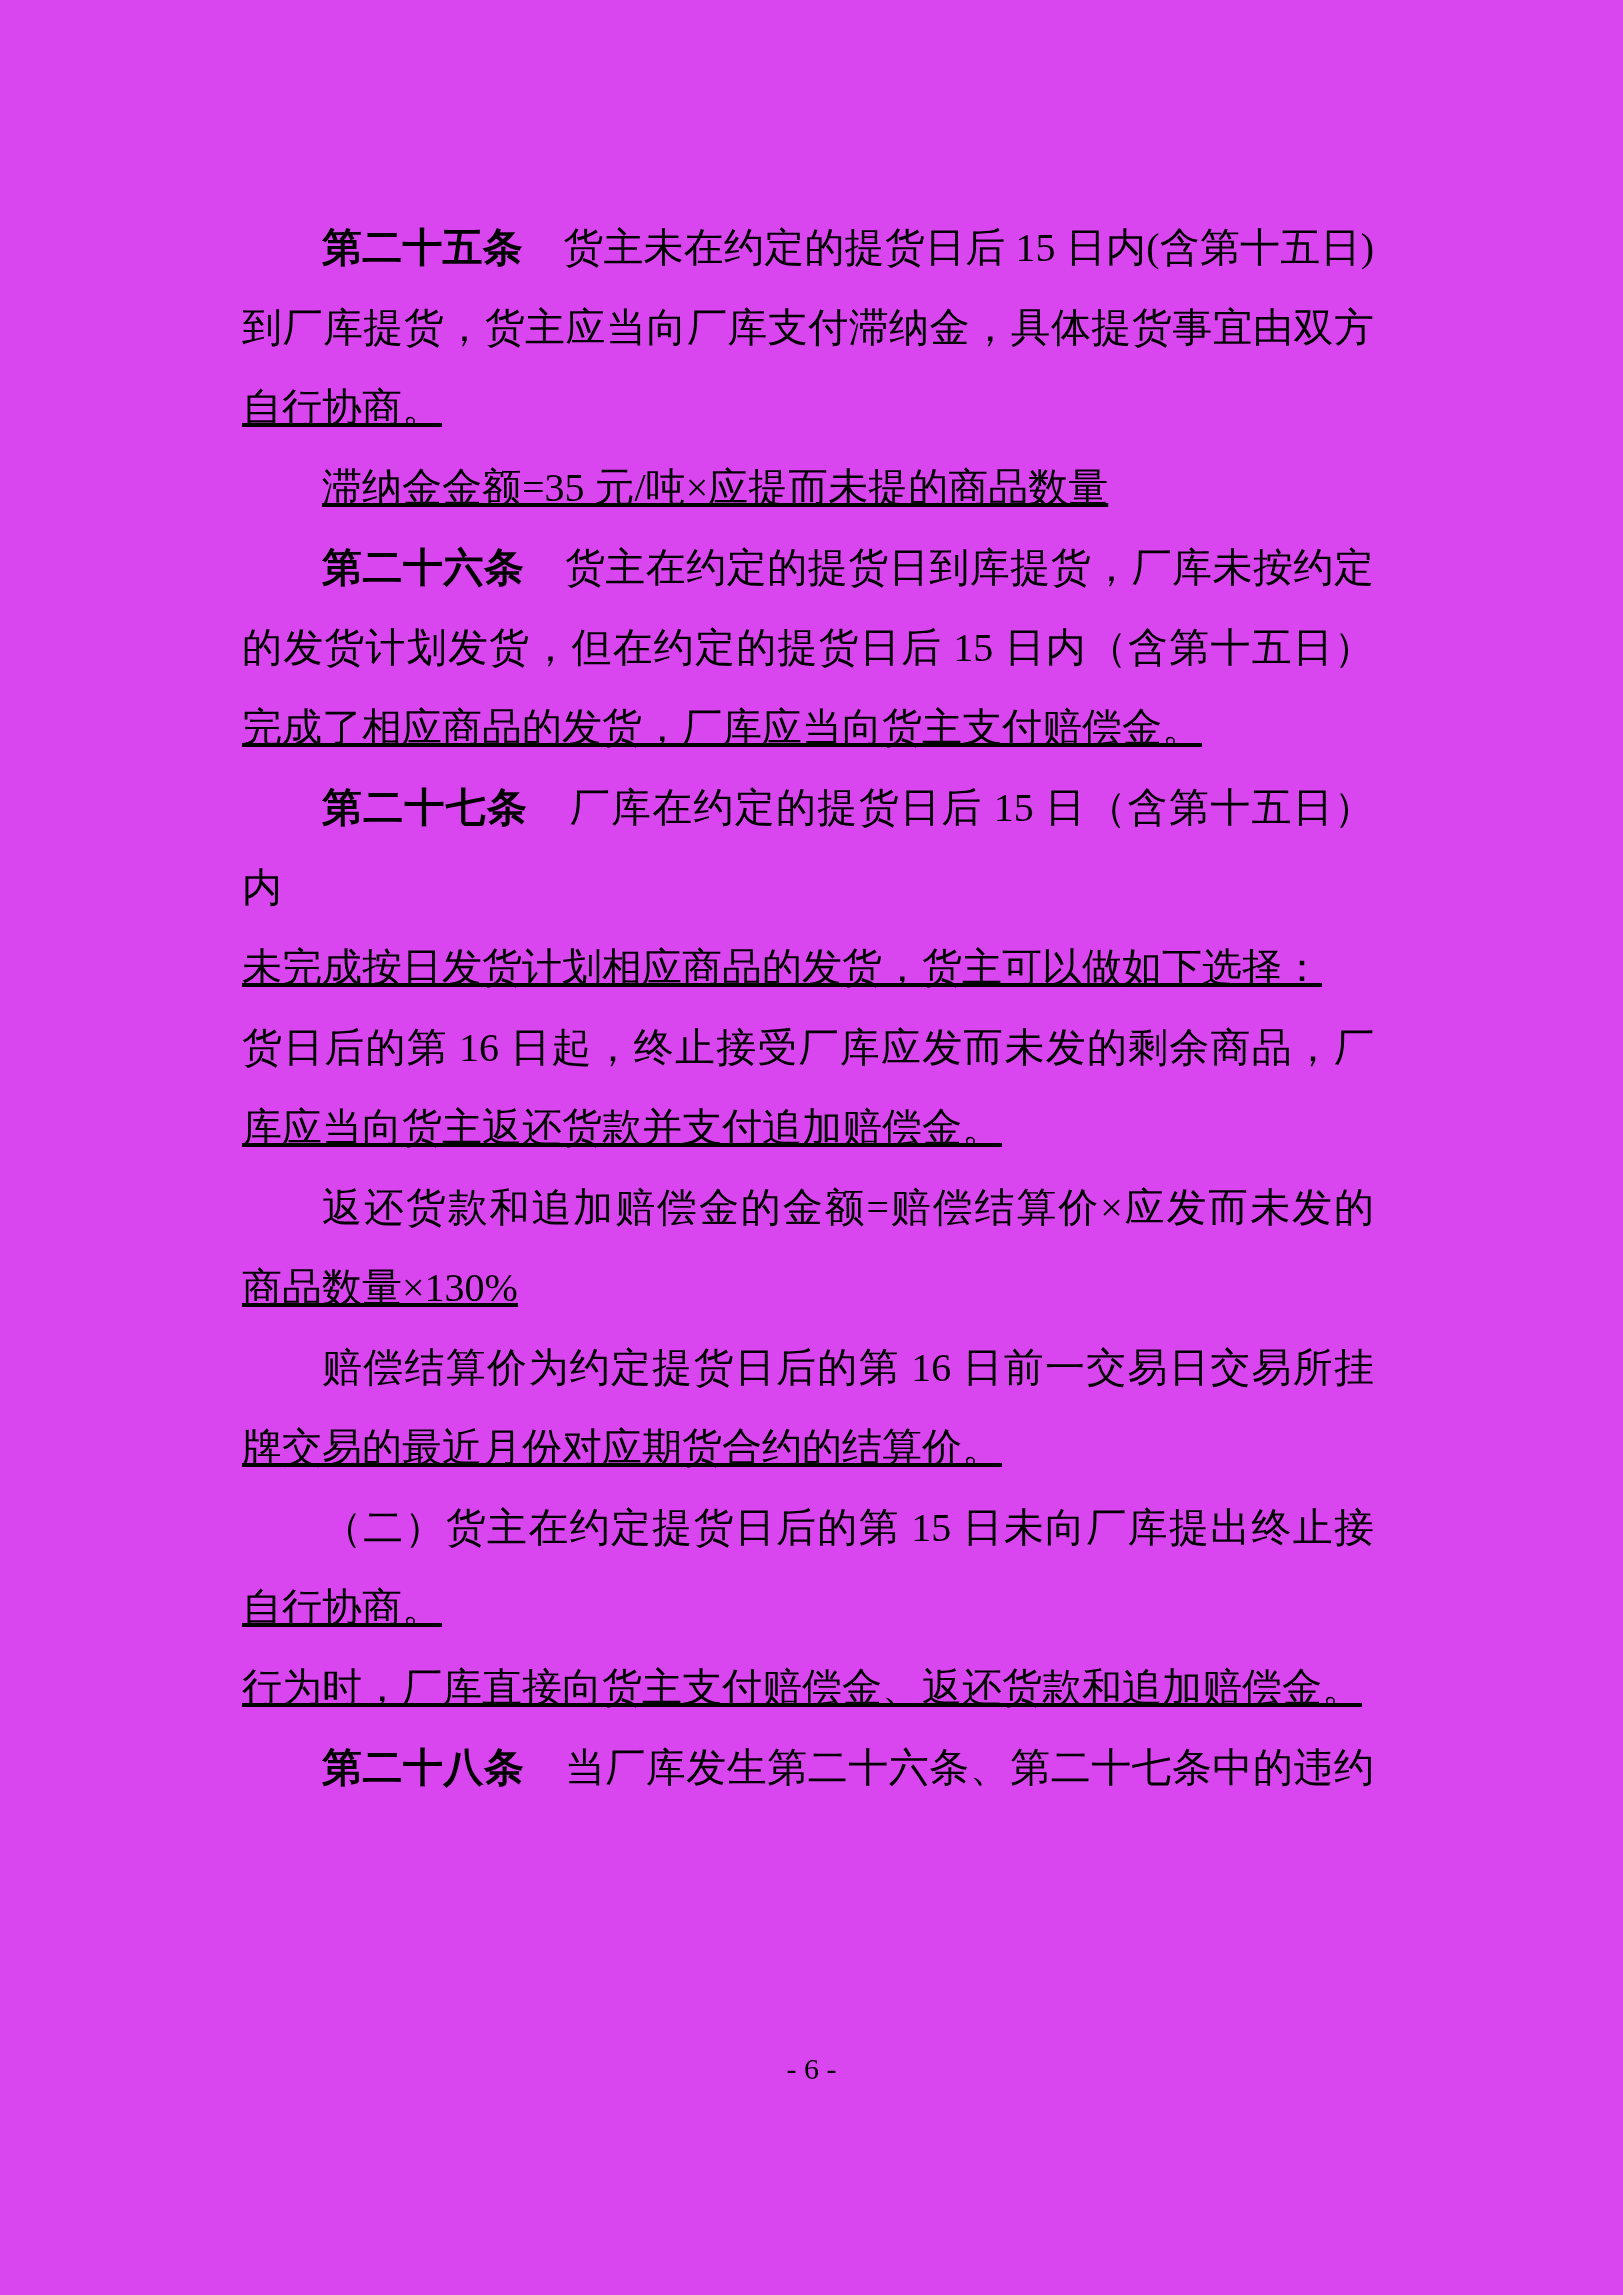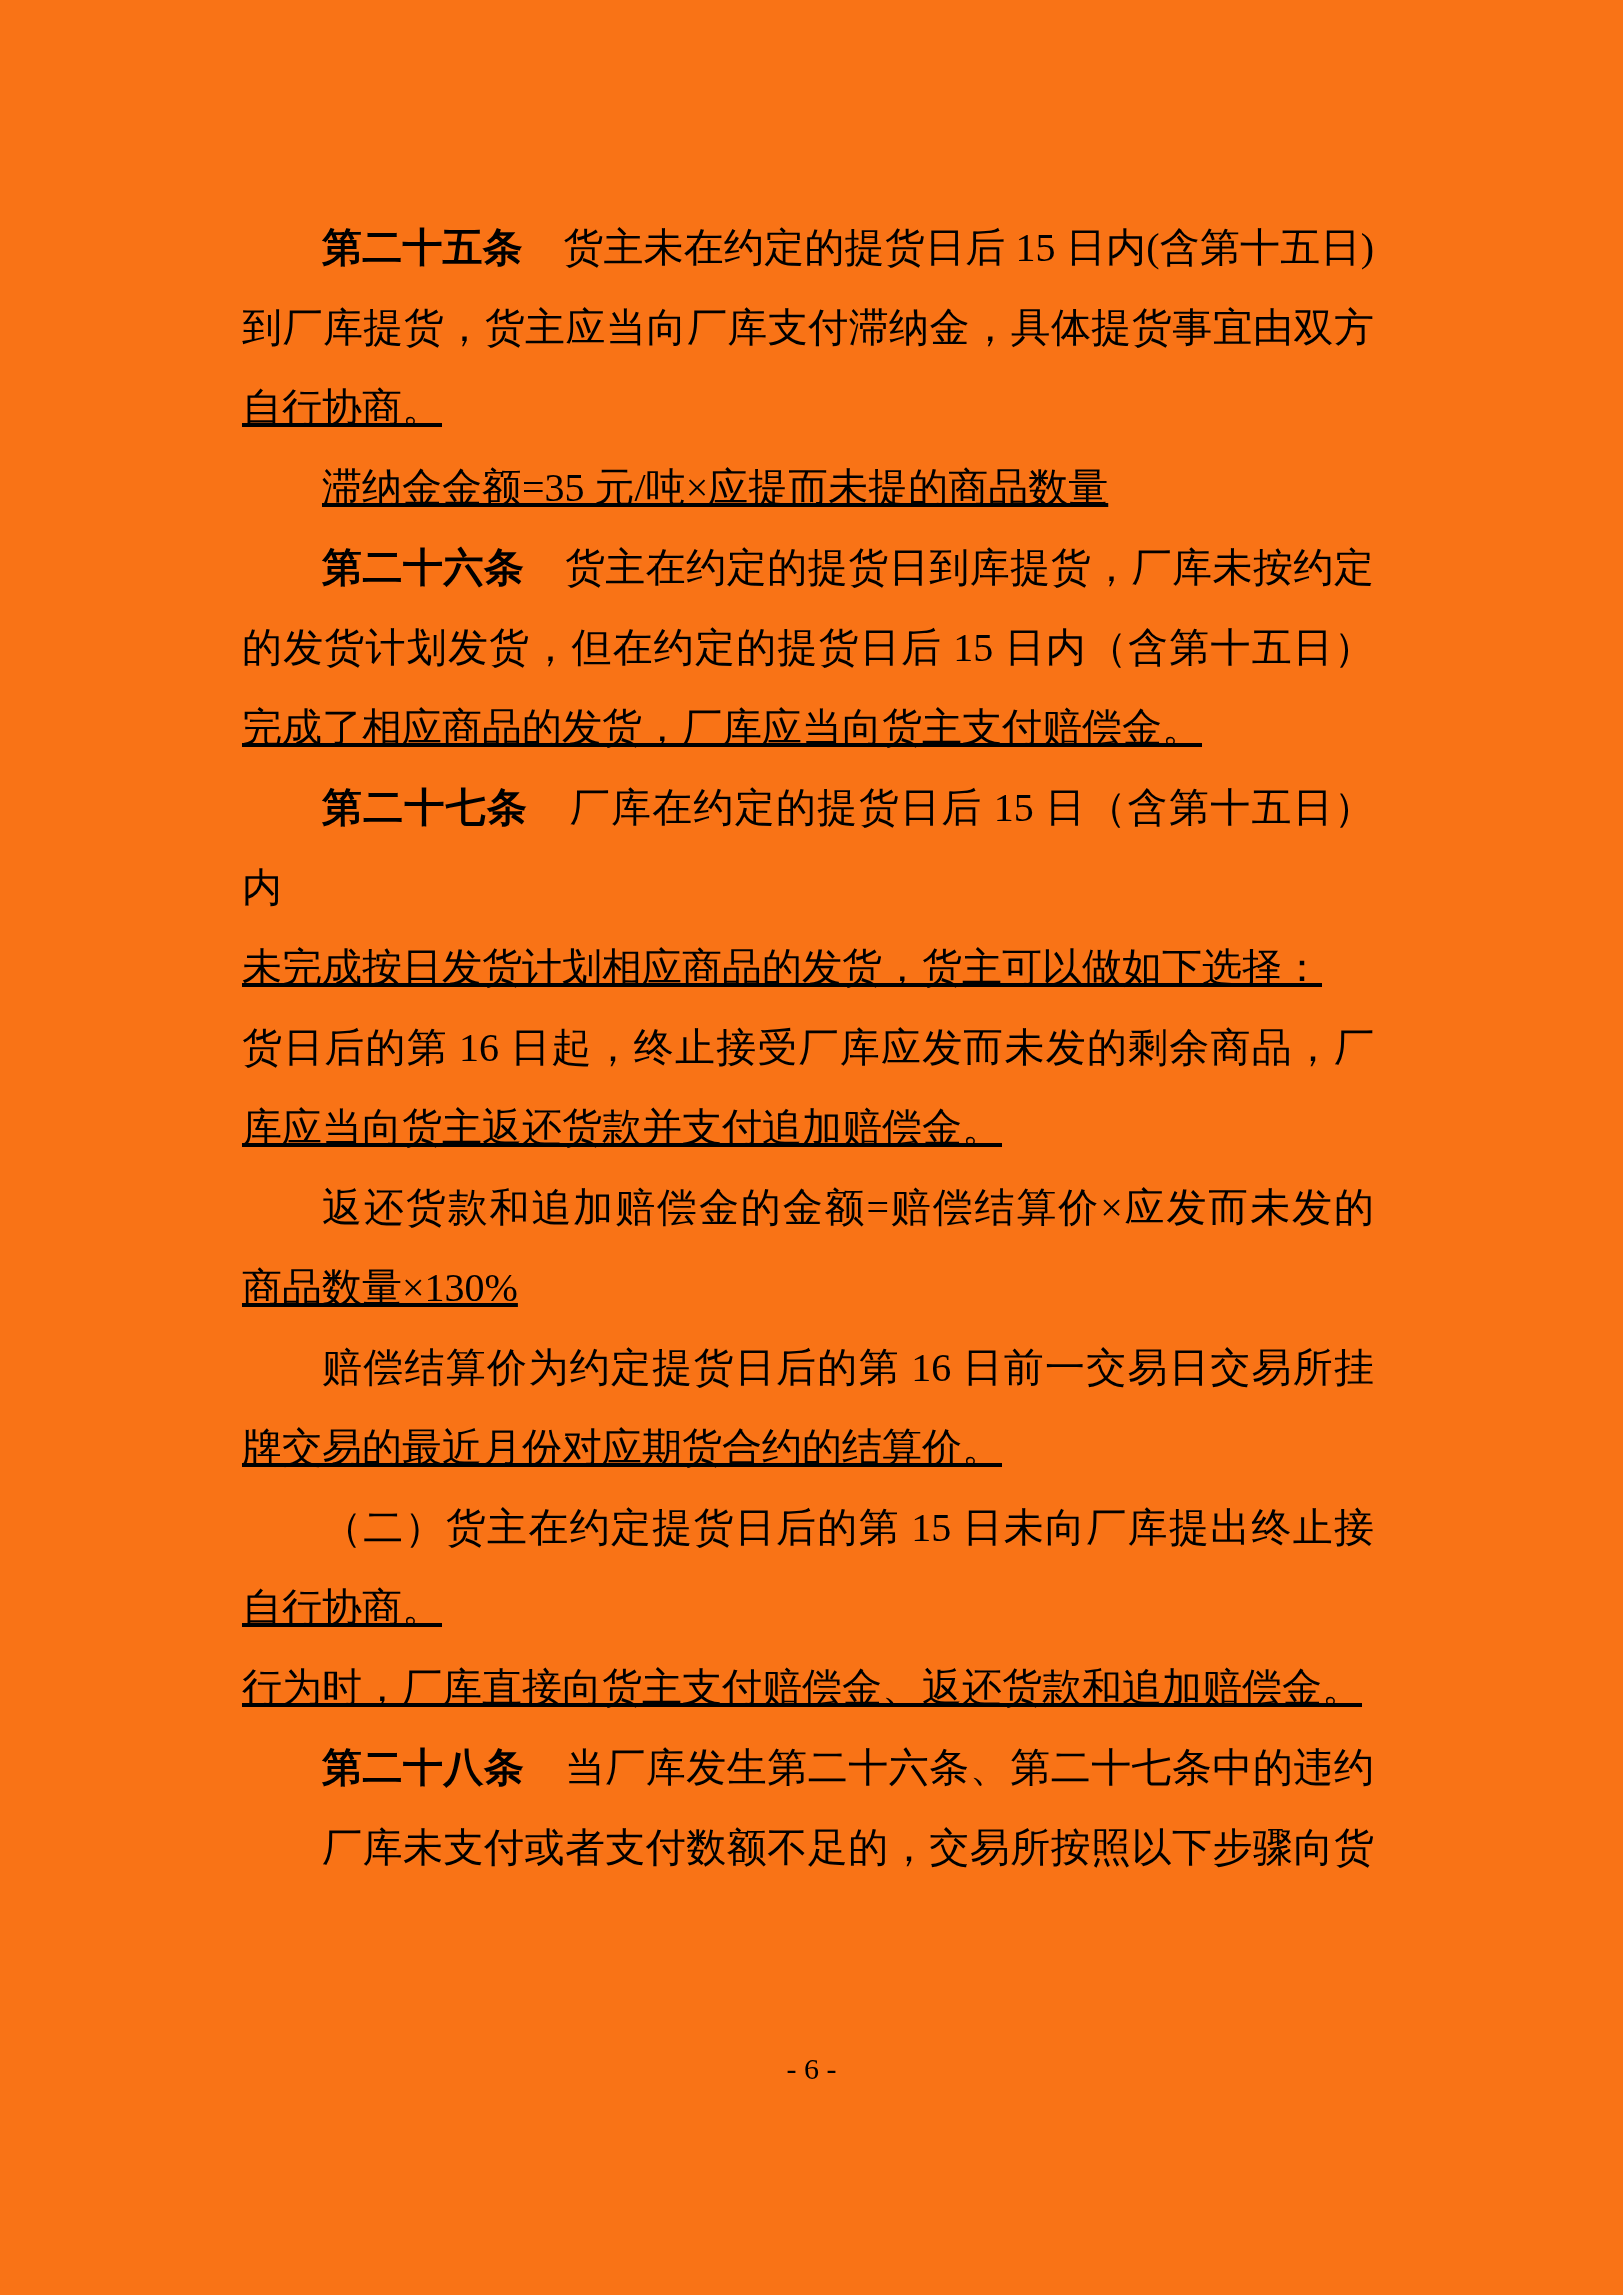--- a/index.html
+++ b/index.html
@@ -13,21 +13,21 @@
     position: relative;
     font-family: "Liberation Serif", "DejaVu Serif", serif;
     color: #000000;
     overflow: hidden;
   }
   .page {
     position: absolute;
     left: 0; top: 0;
     width: 1623px;
     height: 2295px;
-    background: #f97316;
+    background: #d946ef;
   }
   .text-block {
     position: absolute;
     left: 242px;
     top: 208px;
     width: 1132px;
     font-size: 40px;
     line-height: 80px;
     letter-spacing: 0;
   }
@@ -88,19 +88,16 @@
         <div class="line last">牌交易的最近月份对应期货合约的结算价。</div>
       </div>
       <div class="para">
         <div class="line just indent">（二）货主在约定提货日后的第 15 日未向厂库提出终止接</div>
         <div class="line last">自行协商。</div>
       </div>
       <div class="para">
         <div class="line last">行为时，厂库直接向货主支付赔偿金、返还货款和追加赔偿金。</div>
         <div class="line just indent"><b class="article">第二十八条</b>　当厂库发生第二十六条、第二十七条中的违约</div>
       </div>
-      <div class="para">
-        <div class="line just indent">厂库未支付或者支付数额不足的，交易所按照以下步骤向货</div>
-      </div>
     </div>
   <div class="page-number">- 6 -</div>
 </div>
 
 
 </body></html>

